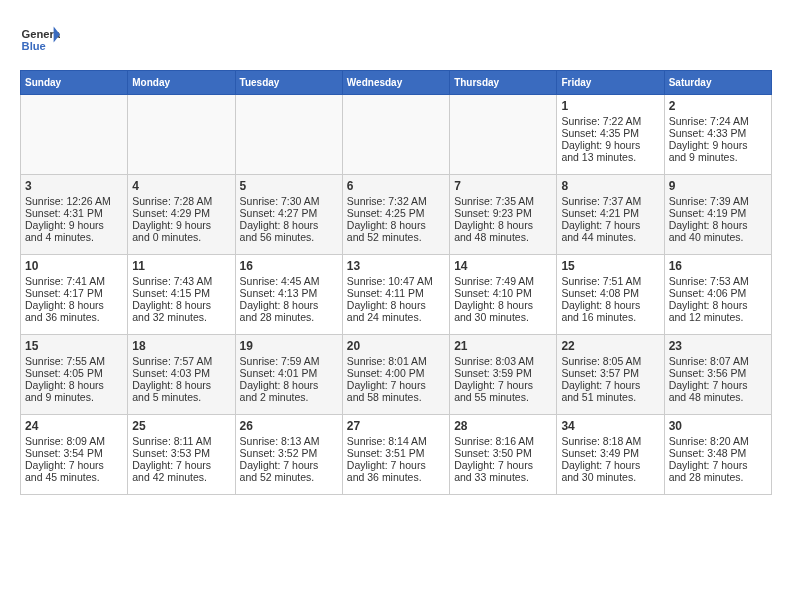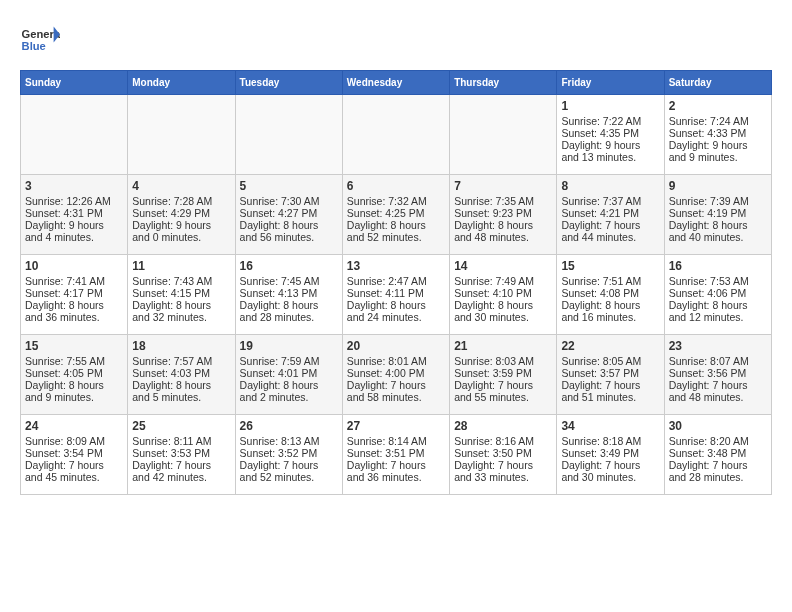--- a/index.html
+++ b/index.html
@@ -176,27 +176,27 @@
           <div>Daylight: 8 hours and 36 minutes.</div>
         </td>
         <td>
           <span class="day-number">11</span>
           <div>Sunrise: 7:43 AM</div>
           <div>Sunset: 4:15 PM</div>
           <div>Daylight: 8 hours and 32 minutes.</div>
         </td>
         <td>
           <span class="day-number">16</span>
-          <div>Sunrise: 7:45 AM</div>
+          <div>Sunrise: 4:45 AM</div>
           <div>Sunset: 4:13 PM</div>
           <div>Daylight: 8 hours and 28 minutes.</div>
         </td>
         <td>
           <span class="day-number">13</span>
-          <div>Sunrise: 2:47 AM</div>
+          <div>Sunrise: 10:47 AM</div>
           <div>Sunset: 4:11 PM</div>
           <div>Daylight: 8 hours and 24 minutes.</div>
         </td>
         <td>
           <span class="day-number">14</span>
           <div>Sunrise: 7:49 AM</div>
           <div>Sunset: 4:10 PM</div>
           <div>Daylight: 8 hours and 30 minutes.</div>
         </td>
         <td>

